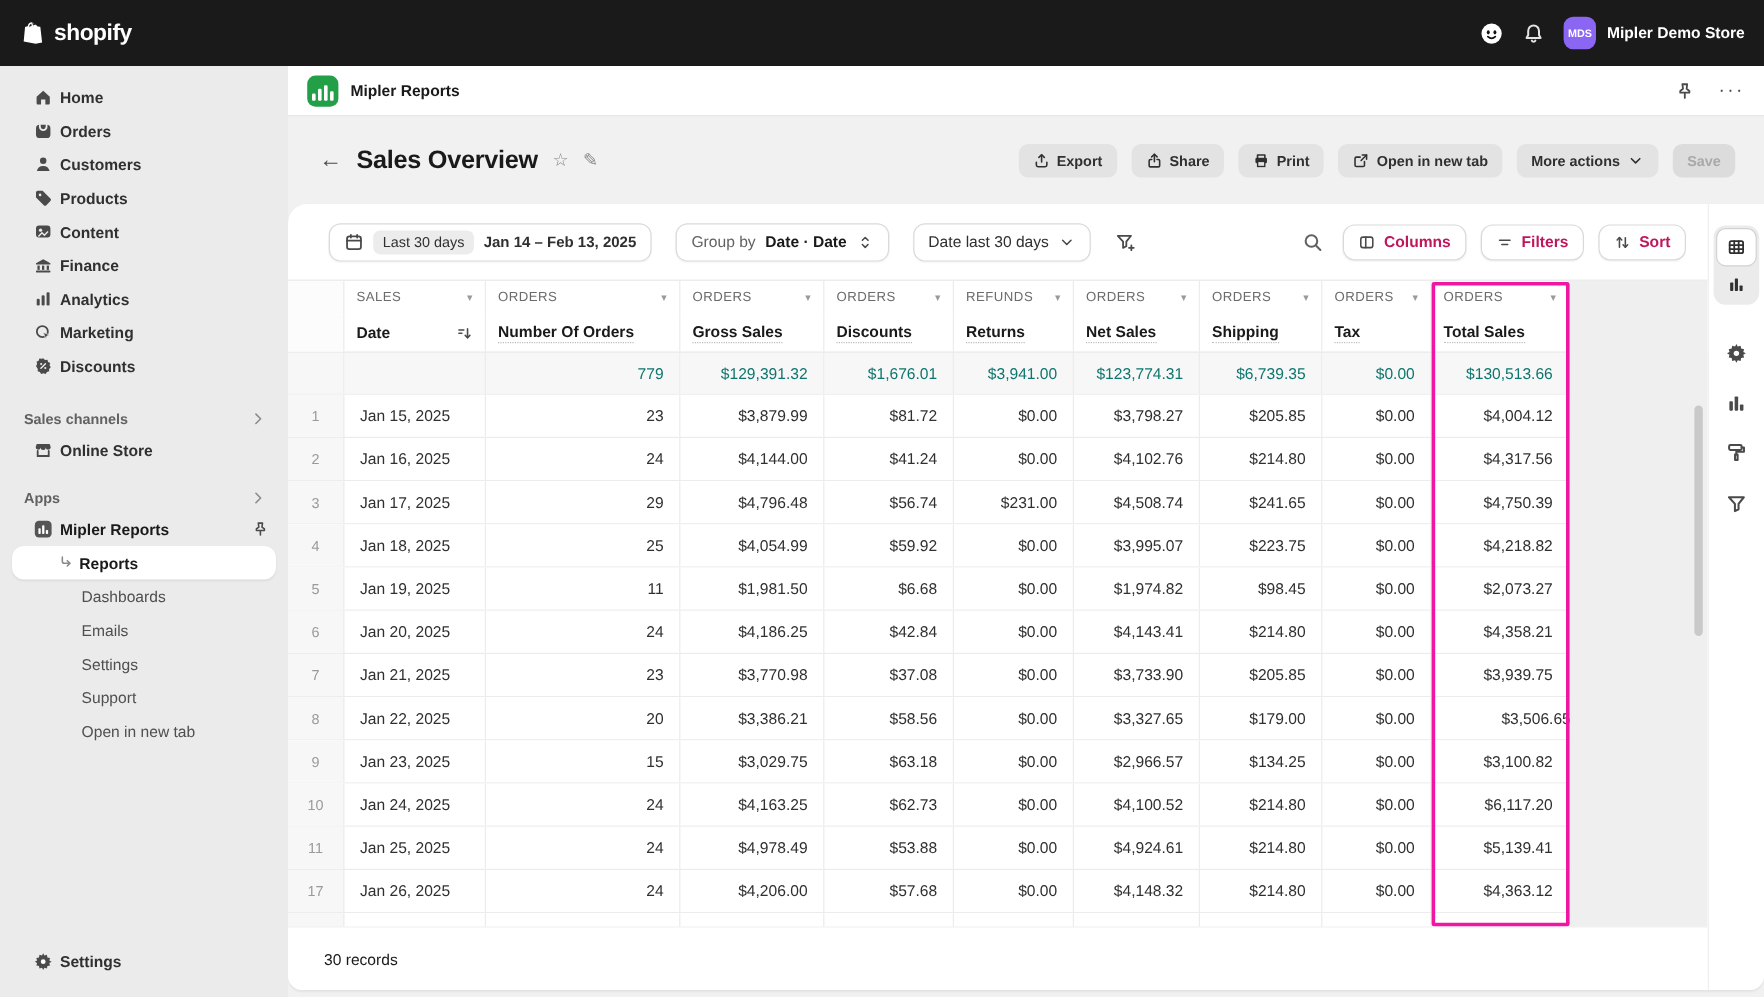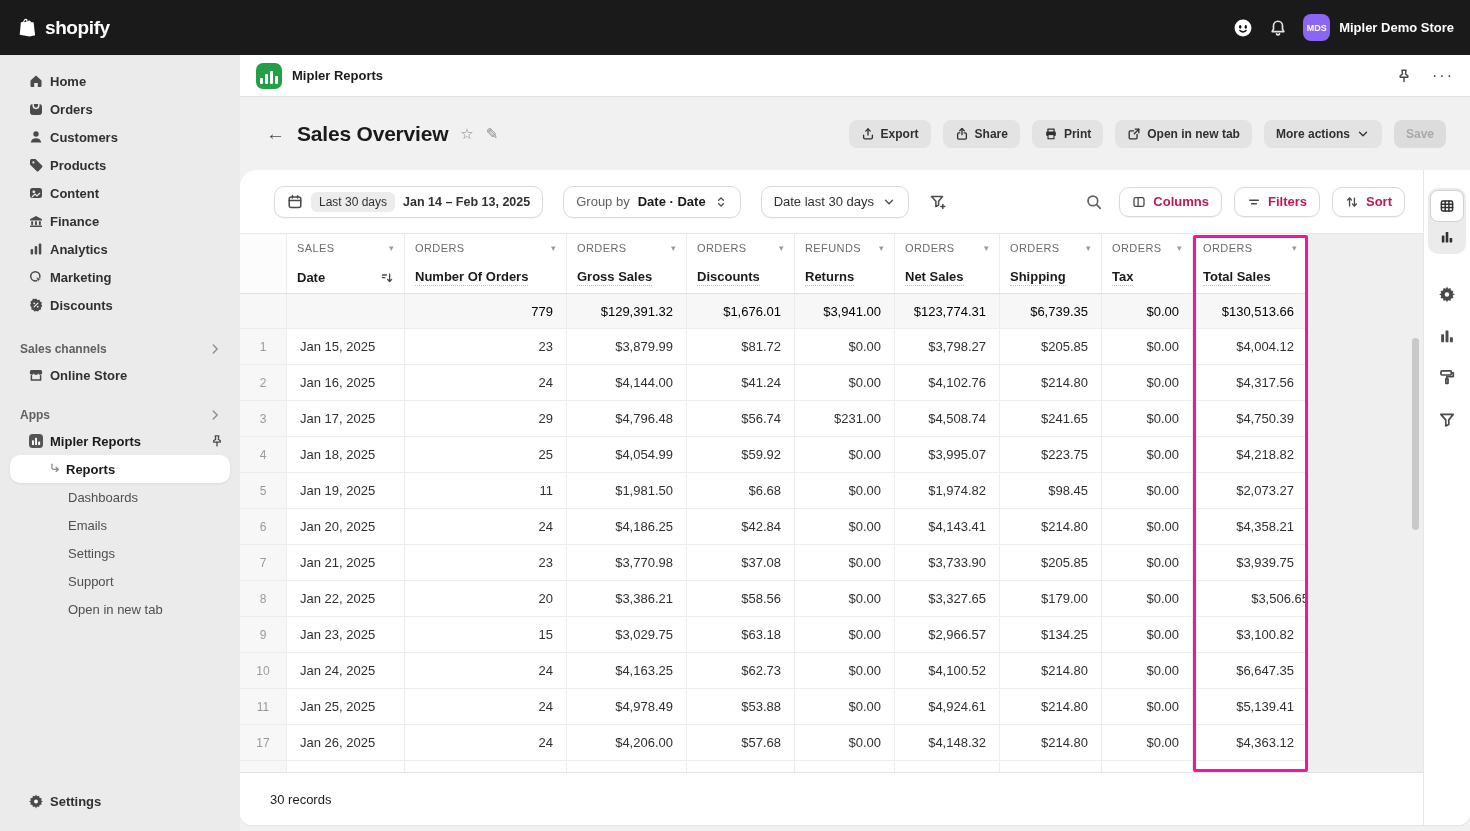--- a/index.html
+++ b/index.html
@@ -105,21 +105,21 @@
            letter-spacing:.4px; font-weight:500; cursor:pointer; }
   .tri { color:#9a9a9a; font-size:9px; }
   .ncell { padding:0 10px; font-weight:700; color:#1a1a1a; font-size:13px; cursor:pointer; }
   .ncell.between { justify-content:space-between; }
   .nl.dotted { border-bottom:1px dotted #bdbdbd; padding-bottom:1px; }
   .sorti { color:#4a4a4a; }
   .dcell { font-size:13px; color:#303030; }
   .dcell.date { padding-left:13px; }
   .dcell.num { justify-content:flex-end; padding-right:13px; }
   .sum { background:#f7f7f7; }
-  .sum .dcell { background:#f7f7f7; color:#000000; }
+  .sum .dcell { background:#f7f7f7; color:#0f766e; }
   .partial { border-bottom:none; }
   .hl-overlay { position:absolute; left:953px; top:1px; width:115px; height:537px;
                 border:3px solid #f016a3; border-radius:2px; pointer-events:none; z-index:5; }
   .vscroll { position:absolute; left:1172px; top:168px; width:7px; height:192px;
              background:#c9c9c9; border-radius:4px; z-index:6; cursor:grab; }
 
   
   .card-footer { position:absolute; top:602px; left:0; width:1183px; height:53px;
                  border-top:1px solid #e3e3e3; display:flex; align-items:center; padding-left:30px;
                  font-size:13px; color:#1a1a1a; background:#fff; border-radius:0 0 0 12px; }
@@ -709,21 +709,21 @@
         <div class="tr drow" style="height: 36px;">
           <div class="tc rn" style="width: 47px;">10</div>
           <div class="tc dcell date" style="width: 118px;">Jan 24, 2025</div>
           <div class="tc dcell num" style="width: 162px;">24</div>
           <div class="tc dcell num" style="width: 120px;">$4,163.25</div>
           <div class="tc dcell num" style="width: 108px;">$62.73</div>
           <div class="tc dcell num" style="width: 100px;">$0.00</div>
           <div class="tc dcell num" style="width: 105px;">$4,100.52</div>
           <div class="tc dcell num" style="width: 102px;">$214.80</div>
           <div class="tc dcell num" style="width: 91px;">$0.00</div>
-          <div class="tc dcell num" style="width: 115px;">$6,647.35</div>
+          <div class="tc dcell num" style="width: 115px;">$6,117.20</div>
         </div>
         <div class="tr drow" style="height: 36px;">
           <div class="tc rn" style="width: 47px;">11</div>
           <div class="tc dcell date" style="width: 118px;">Jan 25, 2025</div>
           <div class="tc dcell num" style="width: 162px;">24</div>
           <div class="tc dcell num" style="width: 120px;">$4,978.49</div>
           <div class="tc dcell num" style="width: 108px;">$53.88</div>
           <div class="tc dcell num" style="width: 100px;">$0.00</div>
           <div class="tc dcell num" style="width: 105px;">$4,924.61</div>
           <div class="tc dcell num" style="width: 102px;">$214.80</div>

